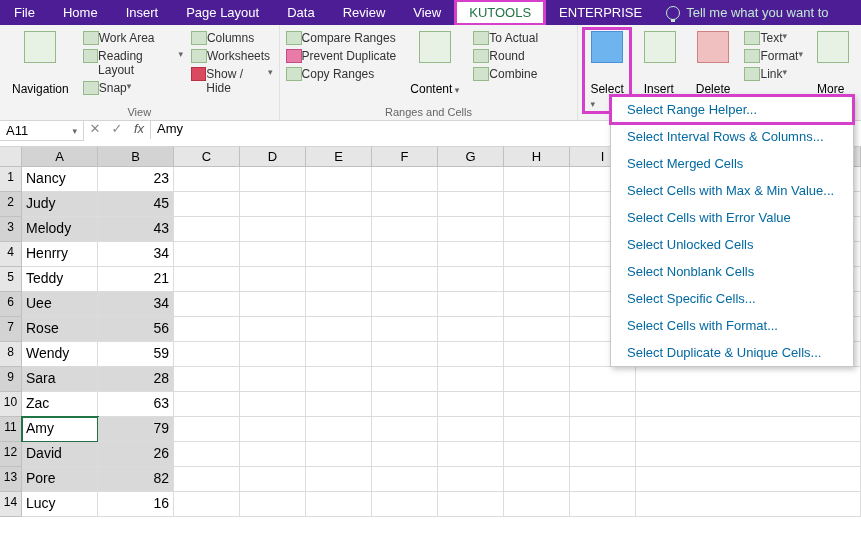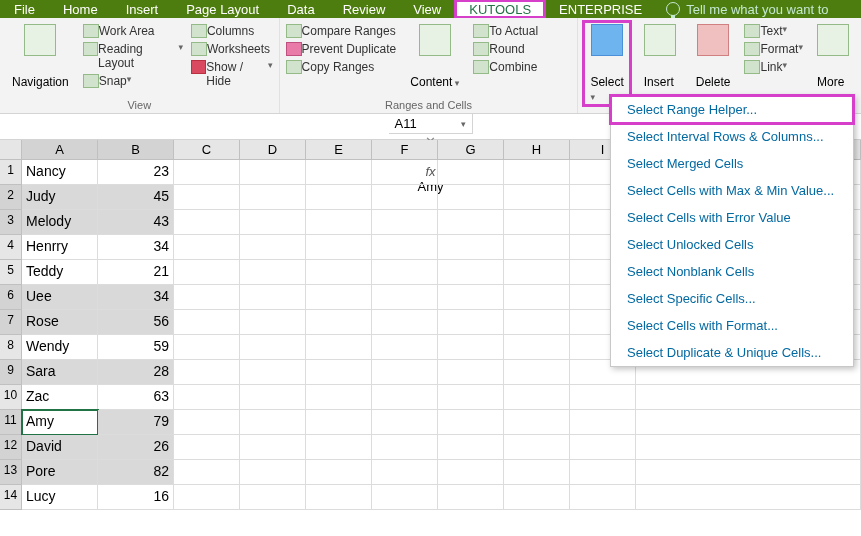--- a/index.html
+++ b/index.html
@@ -1,19 +1,19 @@
 <!DOCTYPE html>
 <html><head>
 <meta charset="utf-8">
 <style>
 * { margin: 0; padding: 0; box-sizing: border-box; font-family: 'Segoe UI', Tahoma, sans-serif; }
 body { background: #fff; width: 861px; height: 536px; overflow: hidden; font-size: 13px; }
 
 
-.tabs { display: flex; background: #4d7c0f; color: #fff; height: 18px; align-items: stretch; }
+.tabs { display: flex; background: #4c1d95; color: #fff; height: 25px; align-items: stretch; }
 .tab { padding: 0 14px; display: flex; align-items: center; cursor: pointer; white-space: nowrap; }
 .tab.active { background: #f3f3f3; color: #217346; }
 .tab.hl { outline: 3px solid #d63fca; outline-offset: -2px; }
 .tellme { padding: 0 10px; display: flex; align-items: center; color: #c3e8d2; gap: 6px; }
 .bulb { width: 14px; height: 14px; border-radius: 50%; border: 1.5px solid #c3e8d2; position: relative; }
 .bulb::after { content: ''; position: absolute; bottom: -3px; left: 4px; width: 4px; height: 3px; background: #c3e8d2; }
 
 
 .ribbon { background: #f3f3f3; border-bottom: 1px solid #d4d4d4; height: 96px; display: flex; position: relative; }
 .group { border-right: 1px solid #e1e1e1; padding: 4px 6px 2px; display: flex; flex-direction: column; justify-content: space-between; }
@@ -27,21 +27,21 @@
 .col { display: flex; flex-direction: column; gap: 0; }
 .hl2 { outline: 3px solid #d63fca; outline-offset: -1px; }
 
 
 .menu { position: absolute; top: 95px; left: 610px; background: #fff; border: 1px solid #c8c8c8; box-shadow: 2px 2px 6px rgba(0,0,0,.25); width: 244px; z-index: 50; }
 .menu-hl { outline: 3px solid #d63fca; outline-offset: -1px; }
 .mitem { padding: 6px 16px; cursor: pointer; font-size: 13px; color: #0369a1; display: flex; justify-content: space-between; }
 .mitem.sub::after { content: '▸'; color: #666; }
 
 
-.fbar { display: flex; align-items: center; border-bottom: 1px solid #d4d4d4; height: 26px; background: #fff; flex-direction: column; }
+.fbar { display: flex; align-items: flex-start; border-bottom: 1px solid #d4d4d4; height: 26px; background: #fff; }
 .namebox { width: 84px; border: 1px solid #d4d4d4; border-top: none; border-left: none; padding: 2px 6px; display: flex; justify-content: space-between; align-items: center; font-size: 13px; }
 .namebox .ar { font-size: 9px; color: #666; }
 .fbbtn { width: 22px; text-align: center; color: #888; cursor: pointer; }
 .fbbtn.fx { font-style: italic; color: #555; }
 .fval { padding: 0 6px; }
 
 
 .grid { display: grid; grid-template-columns: 22px 76px 76px repeat(7, 66px) auto; }
 .colh { background: #e6e6e6; border-right: 1px solid #c0c0c0; border-bottom: 1px solid #c0c0c0; text-align: center; font-size: 13px; padding: 2px 0; }
 .colh.sel { background: #d3d3d3; }

